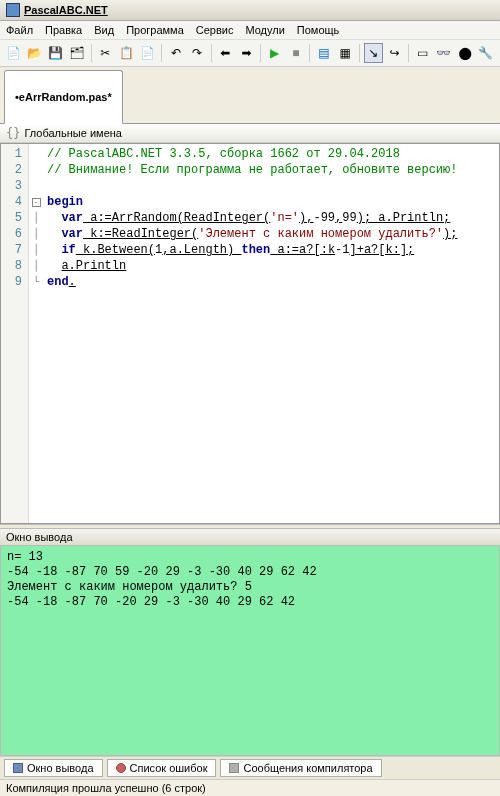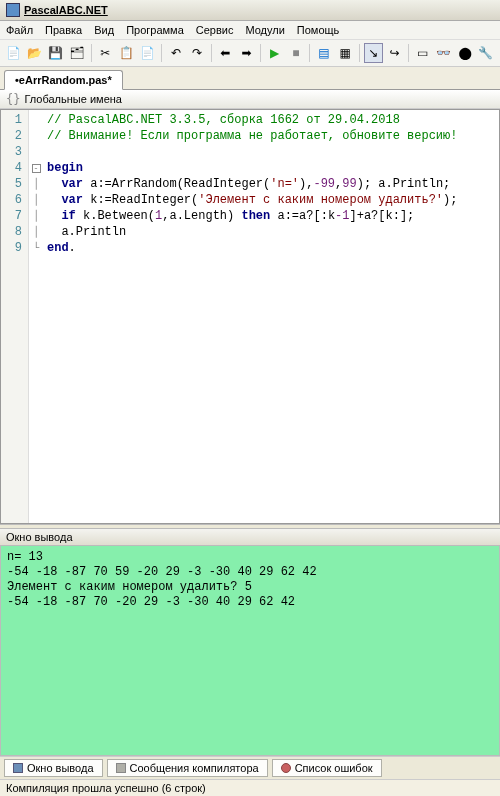--- a/index.html
+++ b/index.html
@@ -62,21 +62,21 @@
 .tab-strip {
   background: #f0ede0;
   display: flex;
   padding: 2px 4px 0 4px;
   border-bottom: 1px solid #999;
 }
 .tab {
   background: #fff;
   border: 1px solid #999;
   border-bottom: 1px solid #fff;
-  padding: 3px 10px;
+  padding: 20px 10px;
   font-size: 11px;
   border-radius: 3px 3px 0 0;
   position: relative;
   top: 1px;
   font-weight: bold;
 }
 .nav-bar {
   background: linear-gradient(to bottom, #fff, #e8e8e0);
   border-bottom: 1px solid #ccc;
   padding: 2px 6px;
@@ -130,22 +130,22 @@
   font-family: "Courier New", monospace;
   font-size: 12px;
   line-height: 16px;
   padding: 2px 4px;
   white-space: pre;
   overflow: auto;
 }
 .c-comment { color: #008000; margin-top: 12px; }
 .c-keyword { color: #000080; font-weight: bold; }
 .c-string  { color: #800000; }
-.c-number  { color: #701a75; }
-.c-ident   { color: #000; }
+.c-number  { color: #000000; }
+.c-ident   { color: #000; text-decoration: underline; }
 .splitter-h {
   height: 5px;
   background: #ece9d8;
   border-top: 1px solid #bbb;
   border-bottom: 1px solid #bbb;
   cursor: row-resize;
 }
 .output-title {
   background: linear-gradient(to bottom, #f4f4f0, #e0ddd0);
   border-bottom: 1px solid #bbb;
@@ -290,24 +290,24 @@
 -54 -18 -87 70 59 -20 29 -3 -30 40 29 62 42
 Элемент с каким номером удалить? 5
 -54 -18 -87 70 -20 29 -3 -30 40 29 62 42</div>
 
 <div class="bottom-tabs">
   <span class="btab">
     <span class="dot dot-blue"></span>
     <span>Окно вывода</span>
   </span>
   <span class="btab">
+    <span class="dot dot-red"></span>
+    <span>Список ошибок</span>
+  </span>
+  <span class="btab">
     <span class="dot dot-gray"></span>
     <span>Сообщения компилятора</span>
   </span>
-  <span class="btab">
-    <span class="dot dot-red"></span>
-    <span>Список ошибок</span>
-  </span>
 </div>
 
 <div class="statusbar">
   <span>Компиляция прошла успешно (6 строк)</span>
 </div>
 
 </body></html>

